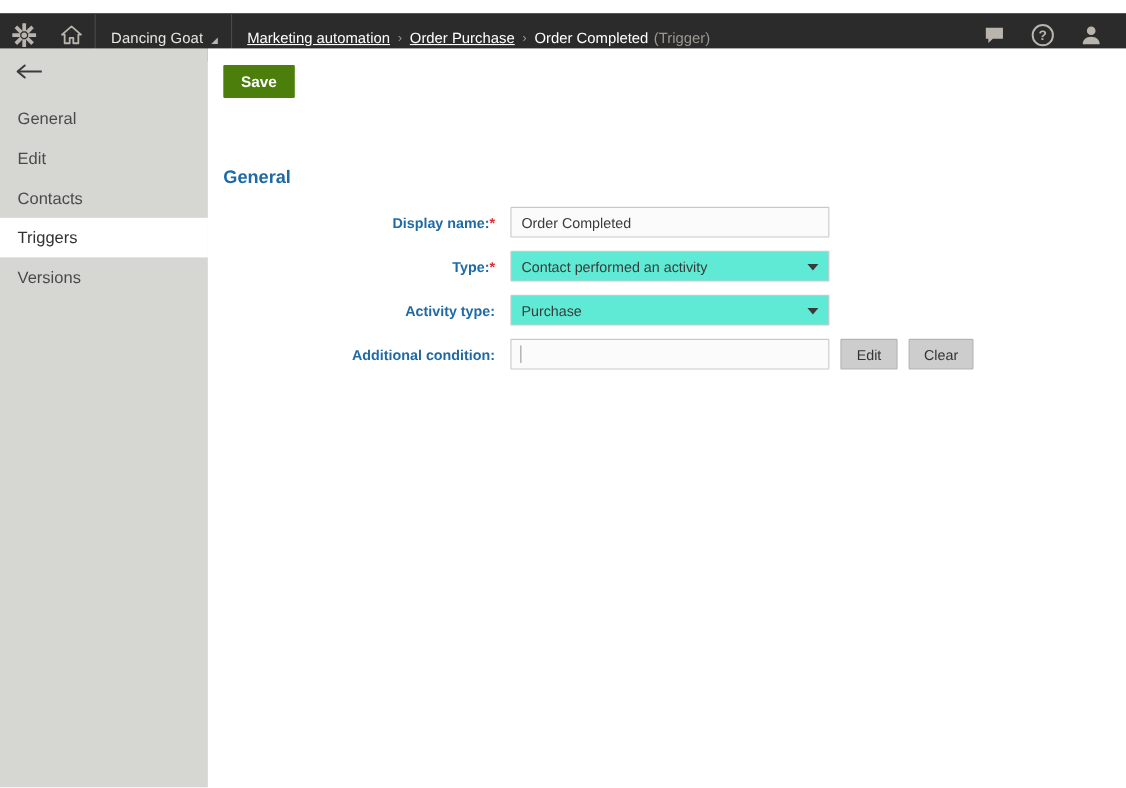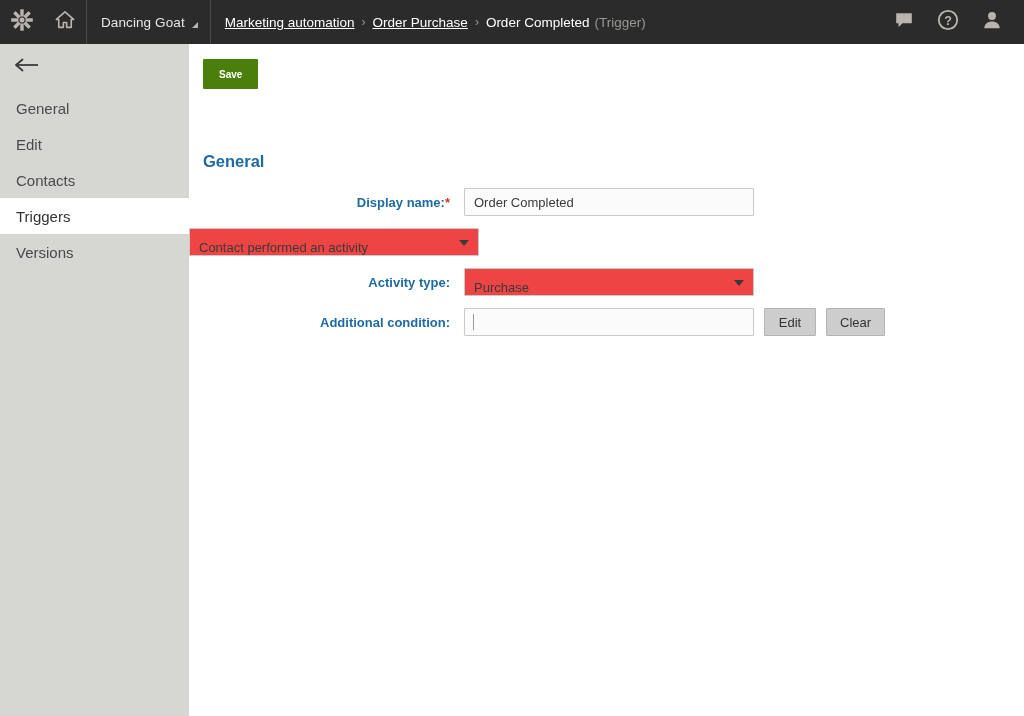--- a/index.html
+++ b/index.html
@@ -17,21 +17,21 @@
   #app {
     position: relative;
     width: 1024px;
     height: 716px;
     background: #ffffff;
   }
 
   
   .topbar {
     position: absolute;
-    top: 0; left: 0;
+    top: 12px; left: 0;
     width: 1024px;
     height: 44px;
     background: #2b2b2b;
     display: flex;
     align-items: center;
   }
 
   .tb-logo {
     width: 44px;
     height: 44px;
@@ -157,21 +157,21 @@
 
   .save-btn {
     position: absolute;
     left: 14px; top: 15px;
     height: 30px;
     padding: 0 16px;
     background: #4b7e0b;
     color: #ffffff;
     border: none;
     font-family: "Liberation Sans", sans-serif;
-    font-size: 10px;
+    font-size: 14px;
     font-weight: bold;
     cursor: pointer;
     border-radius: 1px;
   }
 
   .section-title {
     position: absolute;
     left: 14px; top: 108px;
     font-size: 16.5px;
     font-weight: bold;
@@ -213,26 +213,26 @@
     padding: 0 9px;
     outline: none;
     border-radius: 1px;
   }
   .txt-input::placeholder { color: #a8a8a8; }
 
   .sel-input {
     position: relative;
     width: 290px;
     height: 28px;
-    background: #ef4444;
+    background: #5eead4;
     border: 1px solid #c9c9c9;
     font-size: 13px;
     color: #3a3a3a;
     display: flex;
-    align-items: flex-end;
+    align-items: center;
     padding: 0 26px 0 9px;
     cursor: pointer;
     border-radius: 1px;
     overflow: hidden;
     white-space: nowrap;
   }
   .sel-arrow {
     position: absolute;
     right: 9px; top: 50%;
     margin-top: -2px;
@@ -386,20 +386,23 @@
       <div class="form-row">
         <div class="form-label">
           <span>Display name:</span><span class="req">*</span>
         </div>
         <div class="field-wrap">
           <input class="txt-input" type="text" value="Order Completed" style="">
         </div>
       </div>
 
       <div class="form-row">
+        <div class="form-label">
+          <span>Type:</span><span class="req">*</span>
+        </div>
         <div class="field-wrap">
           <div class="sel-input">
             <span>Contact performed an activity</span>
             <span class="sel-arrow"></span>
           </div>
         </div>
       </div>
 
       <div class="form-row">
         <div class="form-label">

